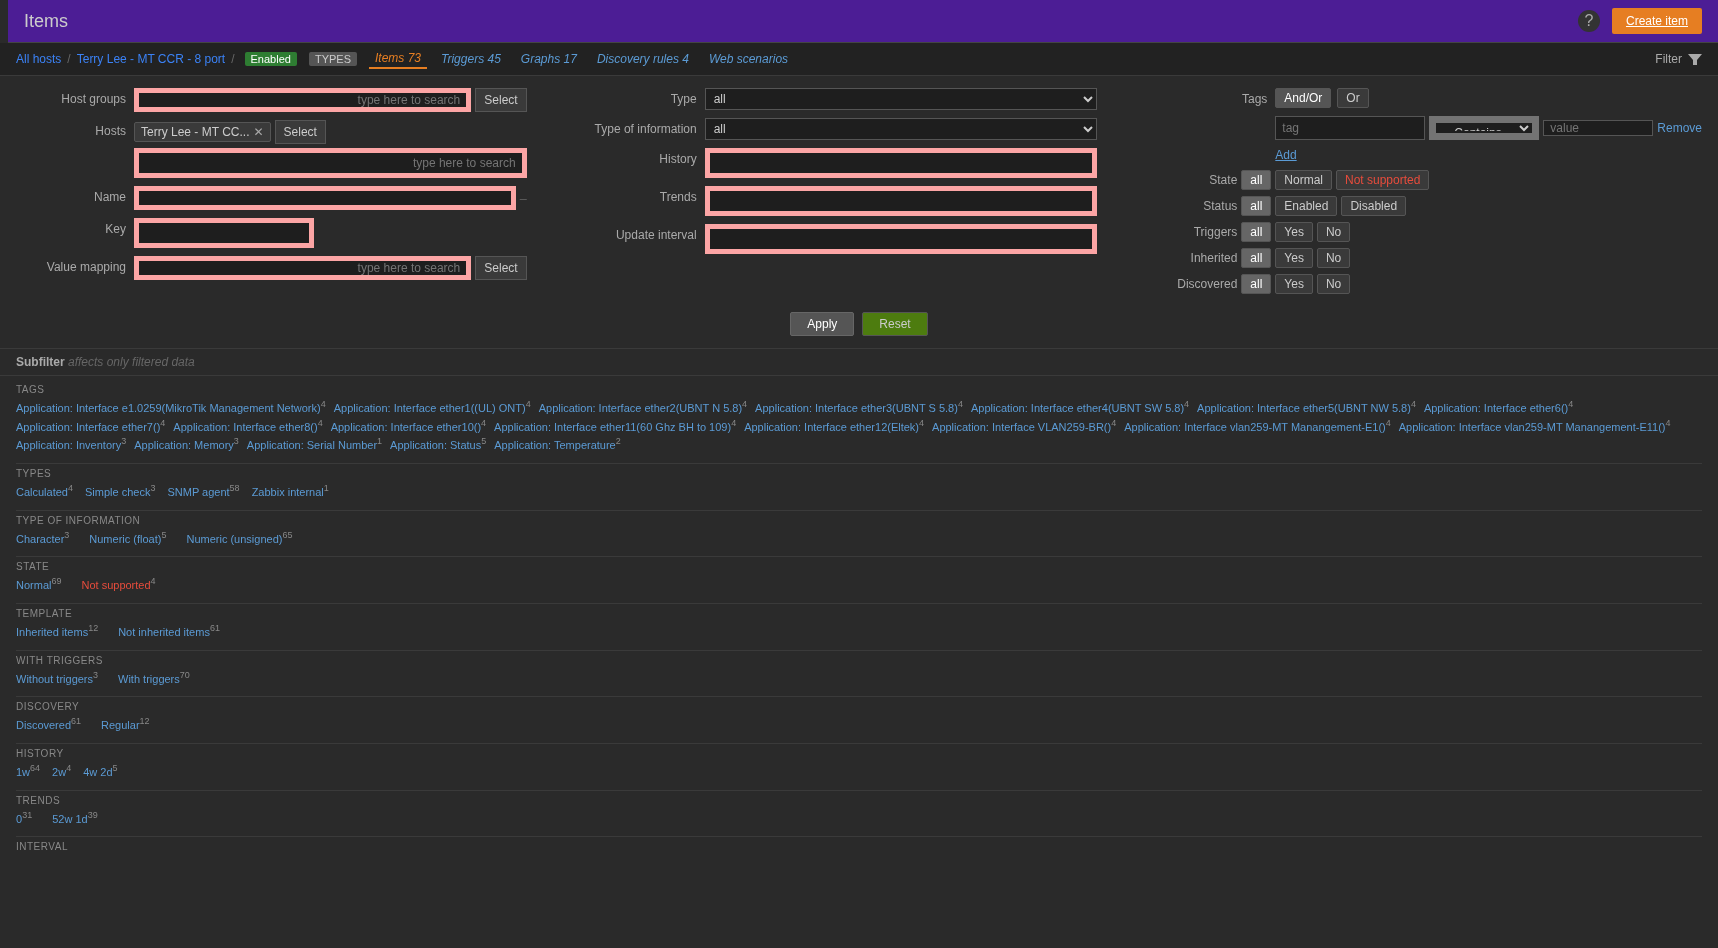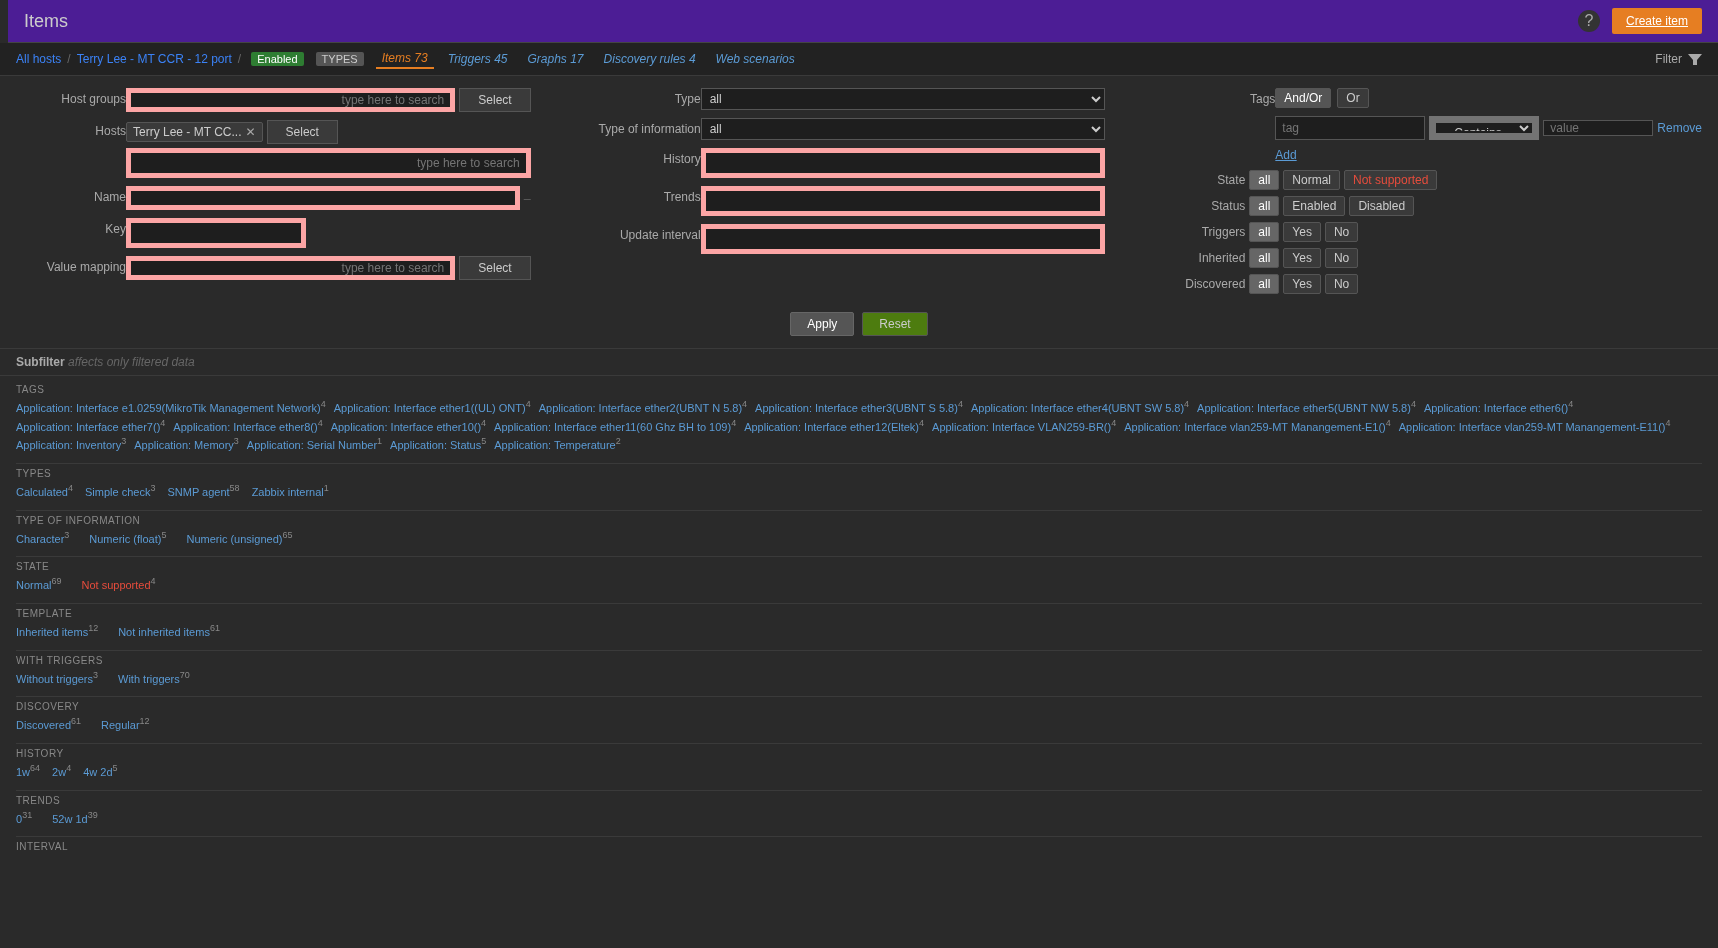--- a/index.html
+++ b/index.html
@@ -95,20 +95,21 @@
     }
     
     .filter-section {
       background: #2a2a2a;
       padding: 12px 16px;
       border-bottom: 1px solid #3a3a3a;
     }
     .filter-row {
       display: flex;
       align-items: flex-start;
+      gap: 8px;
       margin-bottom: 8px;
     }
     .filter-label {
       color: #aaa;
       min-width: 110px;
       text-align: right;
       padding-top: 4px;
       font-size: 12px;
     }
     .filter-controls { display: flex; flex-direction: column; gap: 4px; flex: 1; }
@@ -129,21 +130,21 @@
       color: #ccc;
       padding: 2px 4px;
       font-size: 12px;
       height: 24px;
       flex: 1;
     }
     .select-btn {
       background: #3a3a3a;
       border: 1px solid #555;
       color: #ccc;
-      padding: 2px 18px;
+      padding: 2px 8px;
       cursor: pointer;
       font-size: 12px;
       height: 24px;
     }
     .host-tag {
       display: inline-flex;
       align-items: center;
       background: #3a3a3a;
       border: 1px solid #555;
       padding: 2px 6px;
@@ -295,21 +296,21 @@
   <span class="top-bar-title">Items</span>
   <div class="top-bar-actions">
     <div class="help-icon">?</div>
     <button class="create-btn">Create item</button>
   </div>
 </div>
 
 <div class="nav-bar">
   <a class="nav-link">All hosts</a>
   <span class="nav-sep">/</span>
-  <a class="nav-link">Terry Lee - MT CCR - 12 port</a>
+  <a class="nav-link">Terry Lee - MT CCR - 8 port</a>
   <span class="nav-sep">/</span>
   <span class="enabled-badge">Enabled</span>
   <span class="snmp-badge">TYPES</span>
   <a class="nav-tab active">Items 73</a>
   <a class="nav-tab">Triggers 45</a>
   <a class="nav-tab">Graphs 17</a>
   <a class="nav-tab">Discovery rules 4</a>
   <a class="nav-tab">Web scenarios</a>
   <div class="filter-btn">
     <span>Filter</span>

